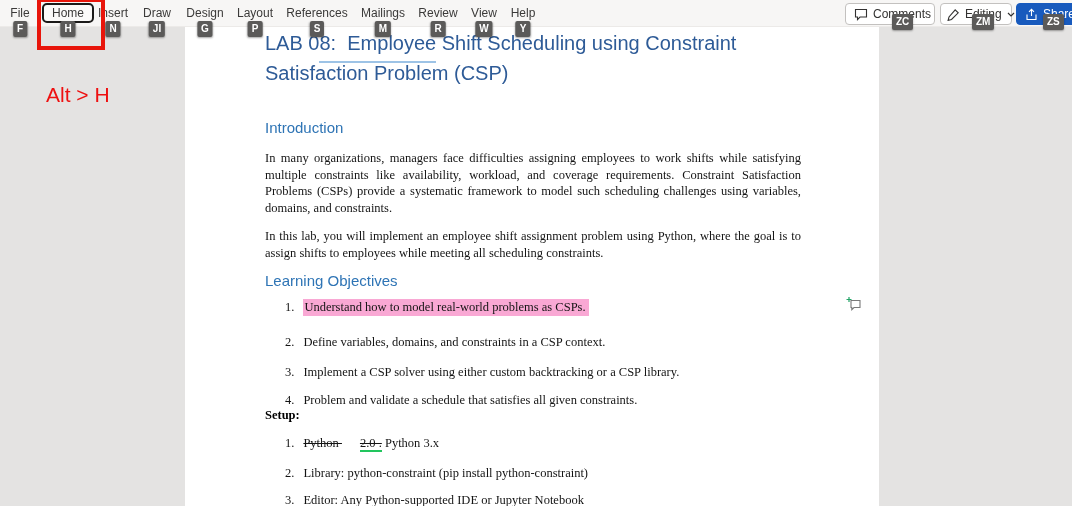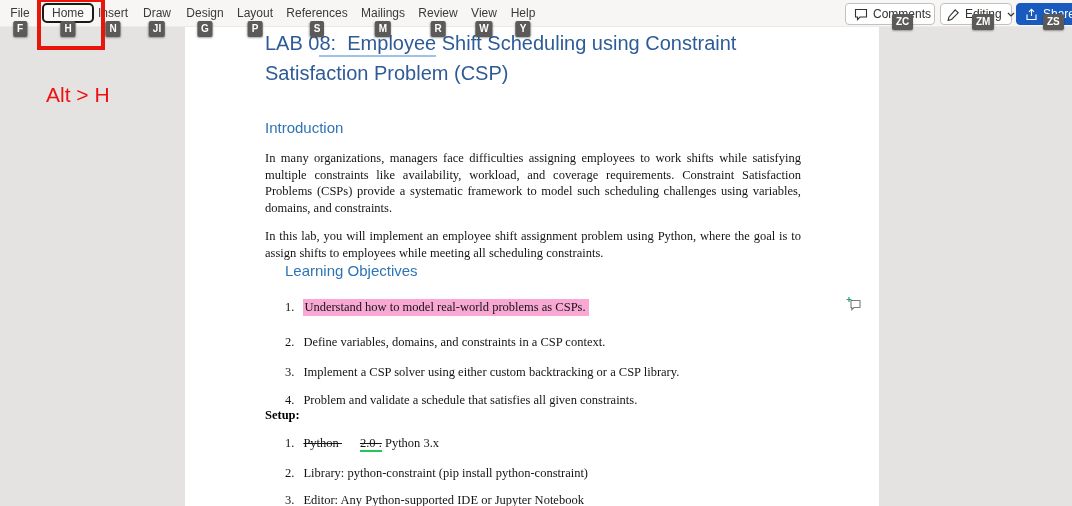--- a/index.html
+++ b/index.html
@@ -50,27 +50,27 @@
   .action-keytip{position:absolute;top:14px;z-index:45;}
   
   .page{
     position:absolute;left:185px;top:26px;width:694px;height:480px;background:#ffffff;z-index:1;
   }
   .doc-title{
     position:absolute;left:80px;top:2px;width:520px;
     font-family:"Liberation Sans",sans-serif;font-size:20px;line-height:30px;
     color:#2e5b97;white-space:pre-wrap;
   }
-  .title-underlined{border-bottom:2px solid #9dc3e6;padding-bottom:1px;}
+  .title-underlined{border-bottom:2px solid #9dc3e6;padding-bottom:7px;}
   .doc-heading{
     position:absolute;left:80px;font-family:"Liberation Sans",sans-serif;
     font-size:15px;color:#2e74b5;white-space:nowrap;
   }
   .h-intro{top:93px;}
-  .h-objectives{top:236px;margin-left:20px;}
+  .h-objectives{top:246px;}
   .doc-para{
     position:absolute;left:80px;width:536px;
     font-family:"Liberation Serif",serif;font-size:12.5px;line-height:16.6px;
     color:#141414;text-align:justify;
   }
   .p1{top:124px;}
   .p2{top:202px;}
   .doc-li{
     position:absolute;left:100px;width:520px;
     font-family:"Liberation Serif",serif;font-size:12.5px;color:#141414;white-space:nowrap;

